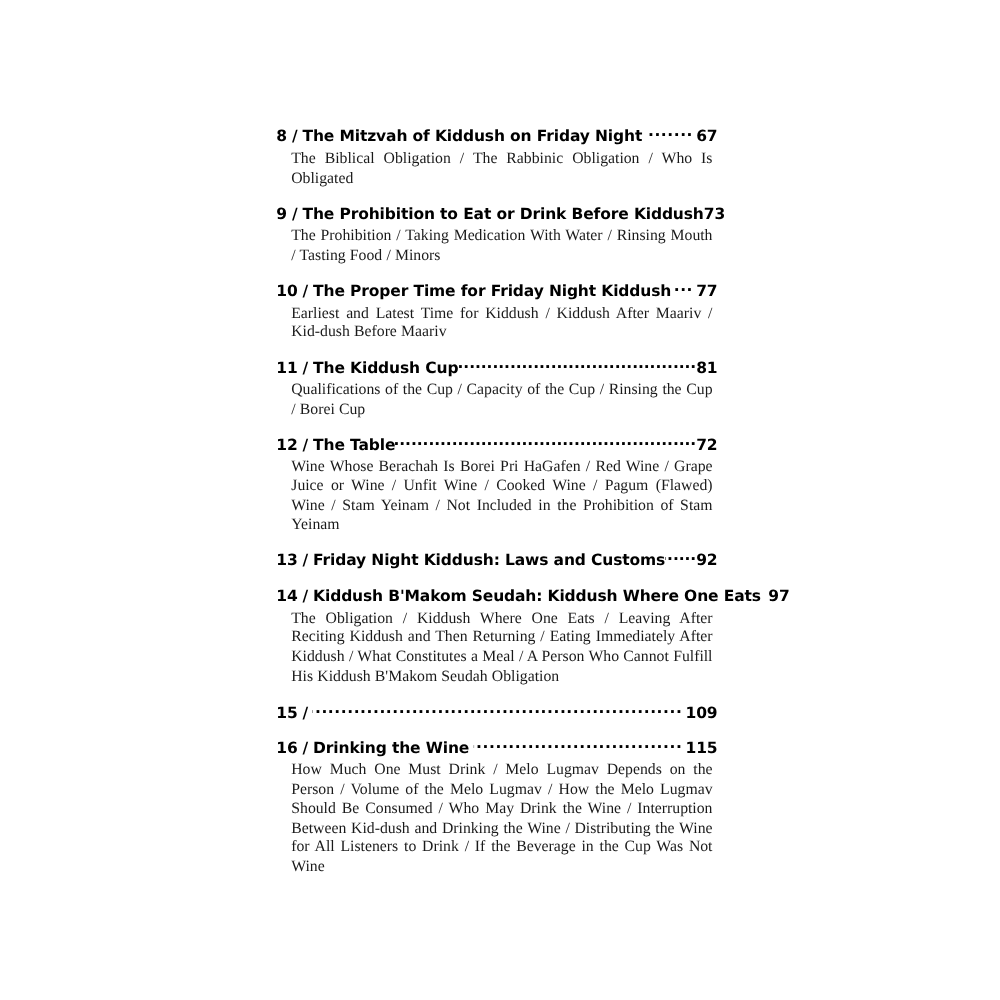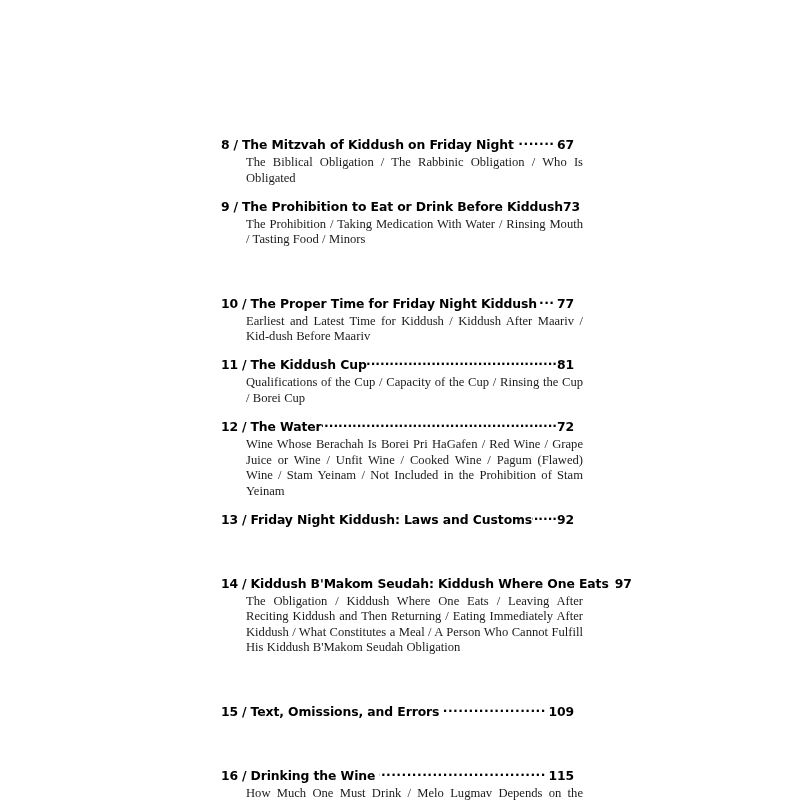--- a/index.html
+++ b/index.html
@@ -78,33 +78,33 @@
     font-size: 12.4px;
     letter-spacing: 0.45px;
     color: #000;
   }
   
   .entry.tight .leader::before {
     letter-spacing: -0.05px;
   }
   
   .entry.spaced .ch-title { padding-right: 3.5px; }
-  .entry.spaced .ch-page  { padding-left: 2.5px; margin-top: 36px; }
+  .entry.spaced .ch-page  { padding-left: 2.5px; }
   
   .entry.nospace .ch-title { padding-right: 0; }
   .entry.nospace .ch-page  { padding-left: 0; }
 
   .ch-page {
     flex: 0 0 auto;
     text-align: right;
   }
 
   
   .sub {
-    margin: 2px 0 0 25px;
+    margin: 2px 0 0 12px;
     width: 337px;
     font-family: "Liberation Serif", "DejaVu Serif", serif;
     font-size: 12.6px;
     line-height: 15.6px;
     text-align: justify;
     text-align-last: left;
     color: #1a1a1a;
     word-spacing: 0.2px;
     hyphens: none;
   }
@@ -157,21 +157,21 @@
           <span class="leader"></span>
           <span class="ch-page">81</span>
         </div>
         <div class="sub">Qualifications of the Cup / Capacity of the Cup / Rinsing the Cup / Borei Cup</div>
       </div>
       <div class="gap-after"></div>
       <div class="entry tight nospace">
         <div class="ch-line">
           <span class="ch-num">12</span>
           <span class="ch-sep">/</span>
-          <span class="ch-title">The Water</span>
+          <span class="ch-title">The Table</span>
           <span class="leader"></span>
           <span class="ch-page">72</span>
         </div>
         <div class="sub">Wine Whose Berachah Is Borei Pri HaGafen / Red Wine / Grape Juice or Wine / Unfit Wine / Cooked Wine / Pagum (Flawed) Wine / Stam Yeinam / Not Included in the Prohibition of Stam Yeinam</div>
       </div>
       <div class="gap-after"></div>
       <div class="entry tight nospace">
         <div class="ch-line">
           <span class="ch-num">13</span>
           <span class="ch-sep">/</span>
@@ -189,21 +189,20 @@
           <span class="leader"></span>
           <span class="ch-page">97</span>
         </div>
         <div class="sub">The Obligation / Kiddush Where One Eats / Leaving After Reciting Kiddush and Then Returning / Eating Immediately After Kiddush / What Constitutes a Meal / A Person Who Cannot Fulfill His Kiddush B'Makom Seudah Obligation</div>
       </div>
       <div class="gap-after"></div>
       <div class="entry spaced">
         <div class="ch-line">
           <span class="ch-num">15</span>
           <span class="ch-sep">/</span>
-          <span class="ch-title">Text, Omissions, and Errors</span>
           <span class="leader"></span>
           <span class="ch-page">109</span>
         </div>
       </div>
       <div class="gap-after"></div>
       <div class="entry spaced">
         <div class="ch-line">
           <span class="ch-num">16</span>
           <span class="ch-sep">/</span>
           <span class="ch-title">Drinking the Wine</span>

